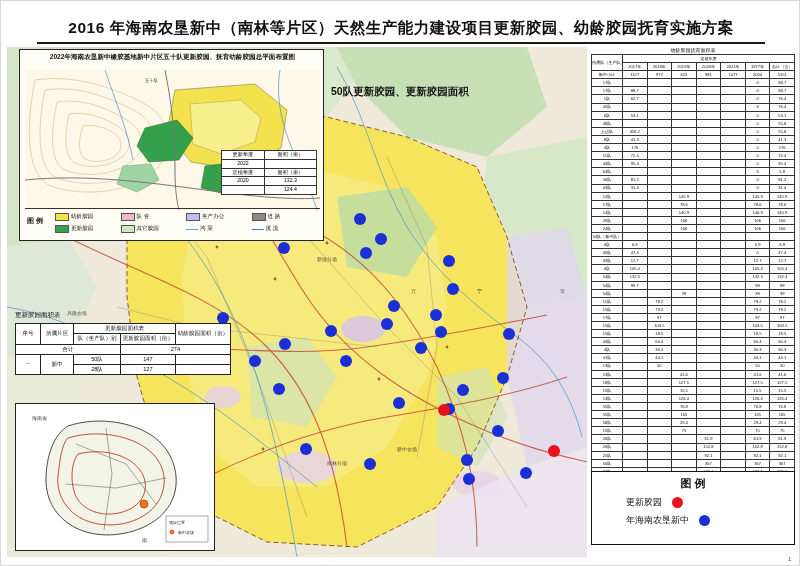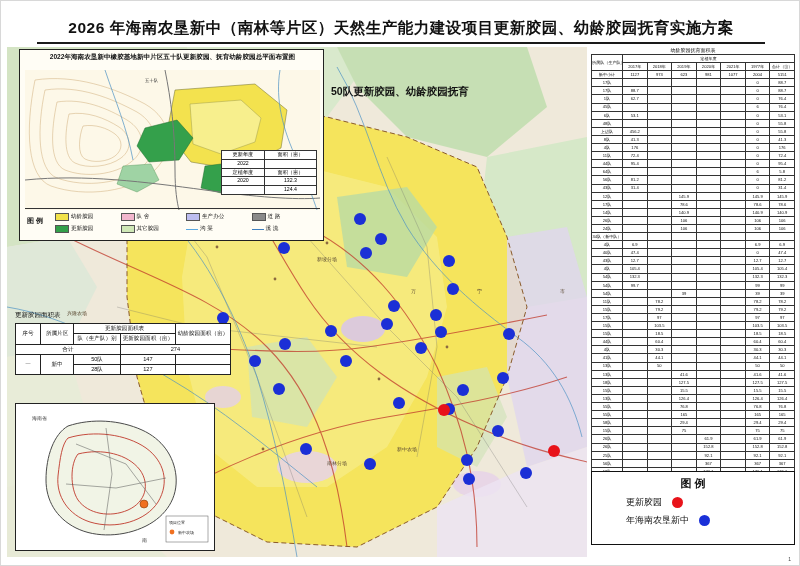--- a/index.html
+++ b/index.html
@@ -129,21 +129,21 @@
   .pt{position:absolute;border-radius:50%;}
   .pt.blue{background:#1b2fd6;}
   .pt.red{background:#e8131a;}
 </style>
 </head>
 <body>
 
 <div class="page">
 
   <div class="title-bar">
-    <span class="txt">2026 年海南农垦新中（南林等片区）天然生产能力建设项目更新胶园、幼龄胶园抚育实施方案</span>
+    <span class="txt">2016 年海南农垦新中（南林等片区）天然生产能力建设项目更新胶园、幼龄胶园抚育实施方案</span>
   </div>
   <div class="title-rule"></div>
 
   <div class="map-area">
     <svg class="map-svg" width="580" height="510" viewBox="0 0 580 510">
       <defs>
         <pattern id="hatch" width="6" height="6" patternUnits="userSpaceOnUse">
           <path d="M0,6 l6,-6" stroke="#c9a96b" stroke-width="0.6"></path>
         </pattern>
       </defs>
@@ -250,21 +250,21 @@
         <div class="pt blue" style="left: 490px; top: 325px; width: 12px; height: 12px;"></div>
         <div class="pt blue" style="left: 496px; top: 281px; width: 12px; height: 12px;"></div>
         <div class="pt blue" style="left: 513px; top: 420px; width: 12px; height: 12px;"></div>
         <div class="pt blue" style="left: 357px; top: 411px; width: 12px; height: 12px;"></div>
         <div class="pt blue" style="left: 271px; top: 195px; width: 12px; height: 12px;"></div>
         <div class="pt red" style="left: 431px; top: 357px; width: 12px; height: 12px;"></div>
         <div class="pt red" style="left: 541px; top: 398px; width: 12px; height: 12px;"></div>
       </div>
   </div>
 
-  <div class="lbl-50">50队更新胶园、幼龄胶园抚育</div>
+  <div class="lbl-50">50队更新胶园、更新胶园面积</div>
 
   <div class="inset-plan">
     <div class="ip-title">2022年海南农垦新中橡胶基地新中片区五十队更新胶园、抚育幼龄胶园总平面布置图</div>
     <div class="ip-map">
       <svg width="295" height="140" viewBox="0 0 295 140">
         <rect x="0" y="0" width="295" height="140" fill="#fdf8e8"></rect>
 
         <g fill="none" stroke="#caa46b" stroke-width="0.45">
           <path d="M10,10 C50,4 90,18 120,34 C148,50 150,80 130,100 C108,122 60,128 26,116 C2,107 0,60 10,10"></path>
           <path d="M20,20 C54,15 86,28 112,42 C134,55 136,80 118,96 C98,114 60,118 32,108 C12,100 12,58 20,20"></path>

